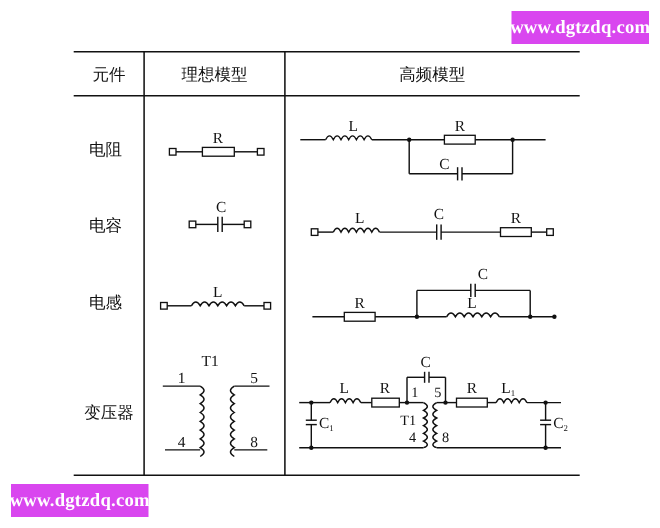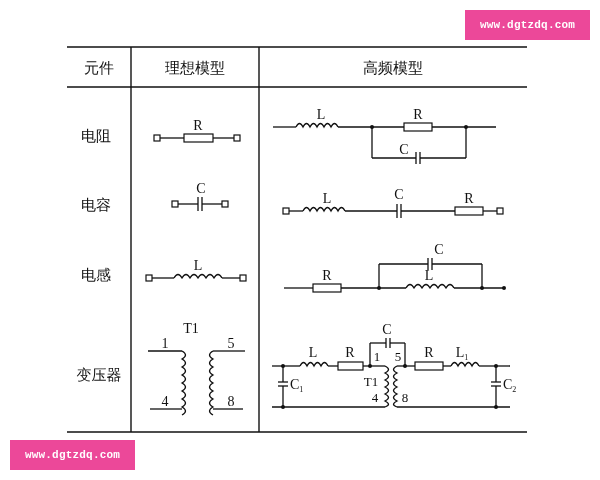--- a/index.html
+++ b/index.html
@@ -1,20 +1,20 @@
 <!DOCTYPE html>
 <html><head>
   <meta charset="utf-8">
   <style>
     html, body { margin: 0; padding: 0; background: #ffffff; }
     body { width: 600px; height: 480px; position: relative; overflow: hidden; font-family: "DejaVu Serif", "Liberation Serif", serif; }
     .watermark {
-      position: absolute; background: #ec4899; color: #ffffff;
-      font-family: Liberation Mono, monospace;
-      font-size: 11px; font-weight: bold; display: flex; align-items: center; justify-content: center;
+      position: absolute; background: #d946ef; color: #ffffff;
+      font-family: Liberation Serif, serif;
+      font-size: 17px; font-weight: bold; display: flex; align-items: center; justify-content: center;
       letter-spacing: 0.2px;
     }
     #wm-top { left: 465px; top: 10px; width: 125px; height: 30px; }
     #wm-bottom { left: 10px; top: 440px; width: 125px; height: 30px; }
     svg { position: absolute; left: 0; top: 0; }
     .cn { font-family: "DejaVu Serif", "Liberation Serif", serif; font-size: 15px; fill: #111; }
     .lbl { font-family: "Liberation Serif", "DejaVu Serif", serif; font-size: 14px; fill: #111; }
     .lbl-sm { font-family: "Liberation Serif", "DejaVu Serif", serif; font-size: 13px; fill: #111; }
     .sub { font-family: "Liberation Serif", "DejaVu Serif", serif; font-size: 8px; fill: #111; }
     .w { stroke: #111; stroke-width: 1.3; fill: none; }

